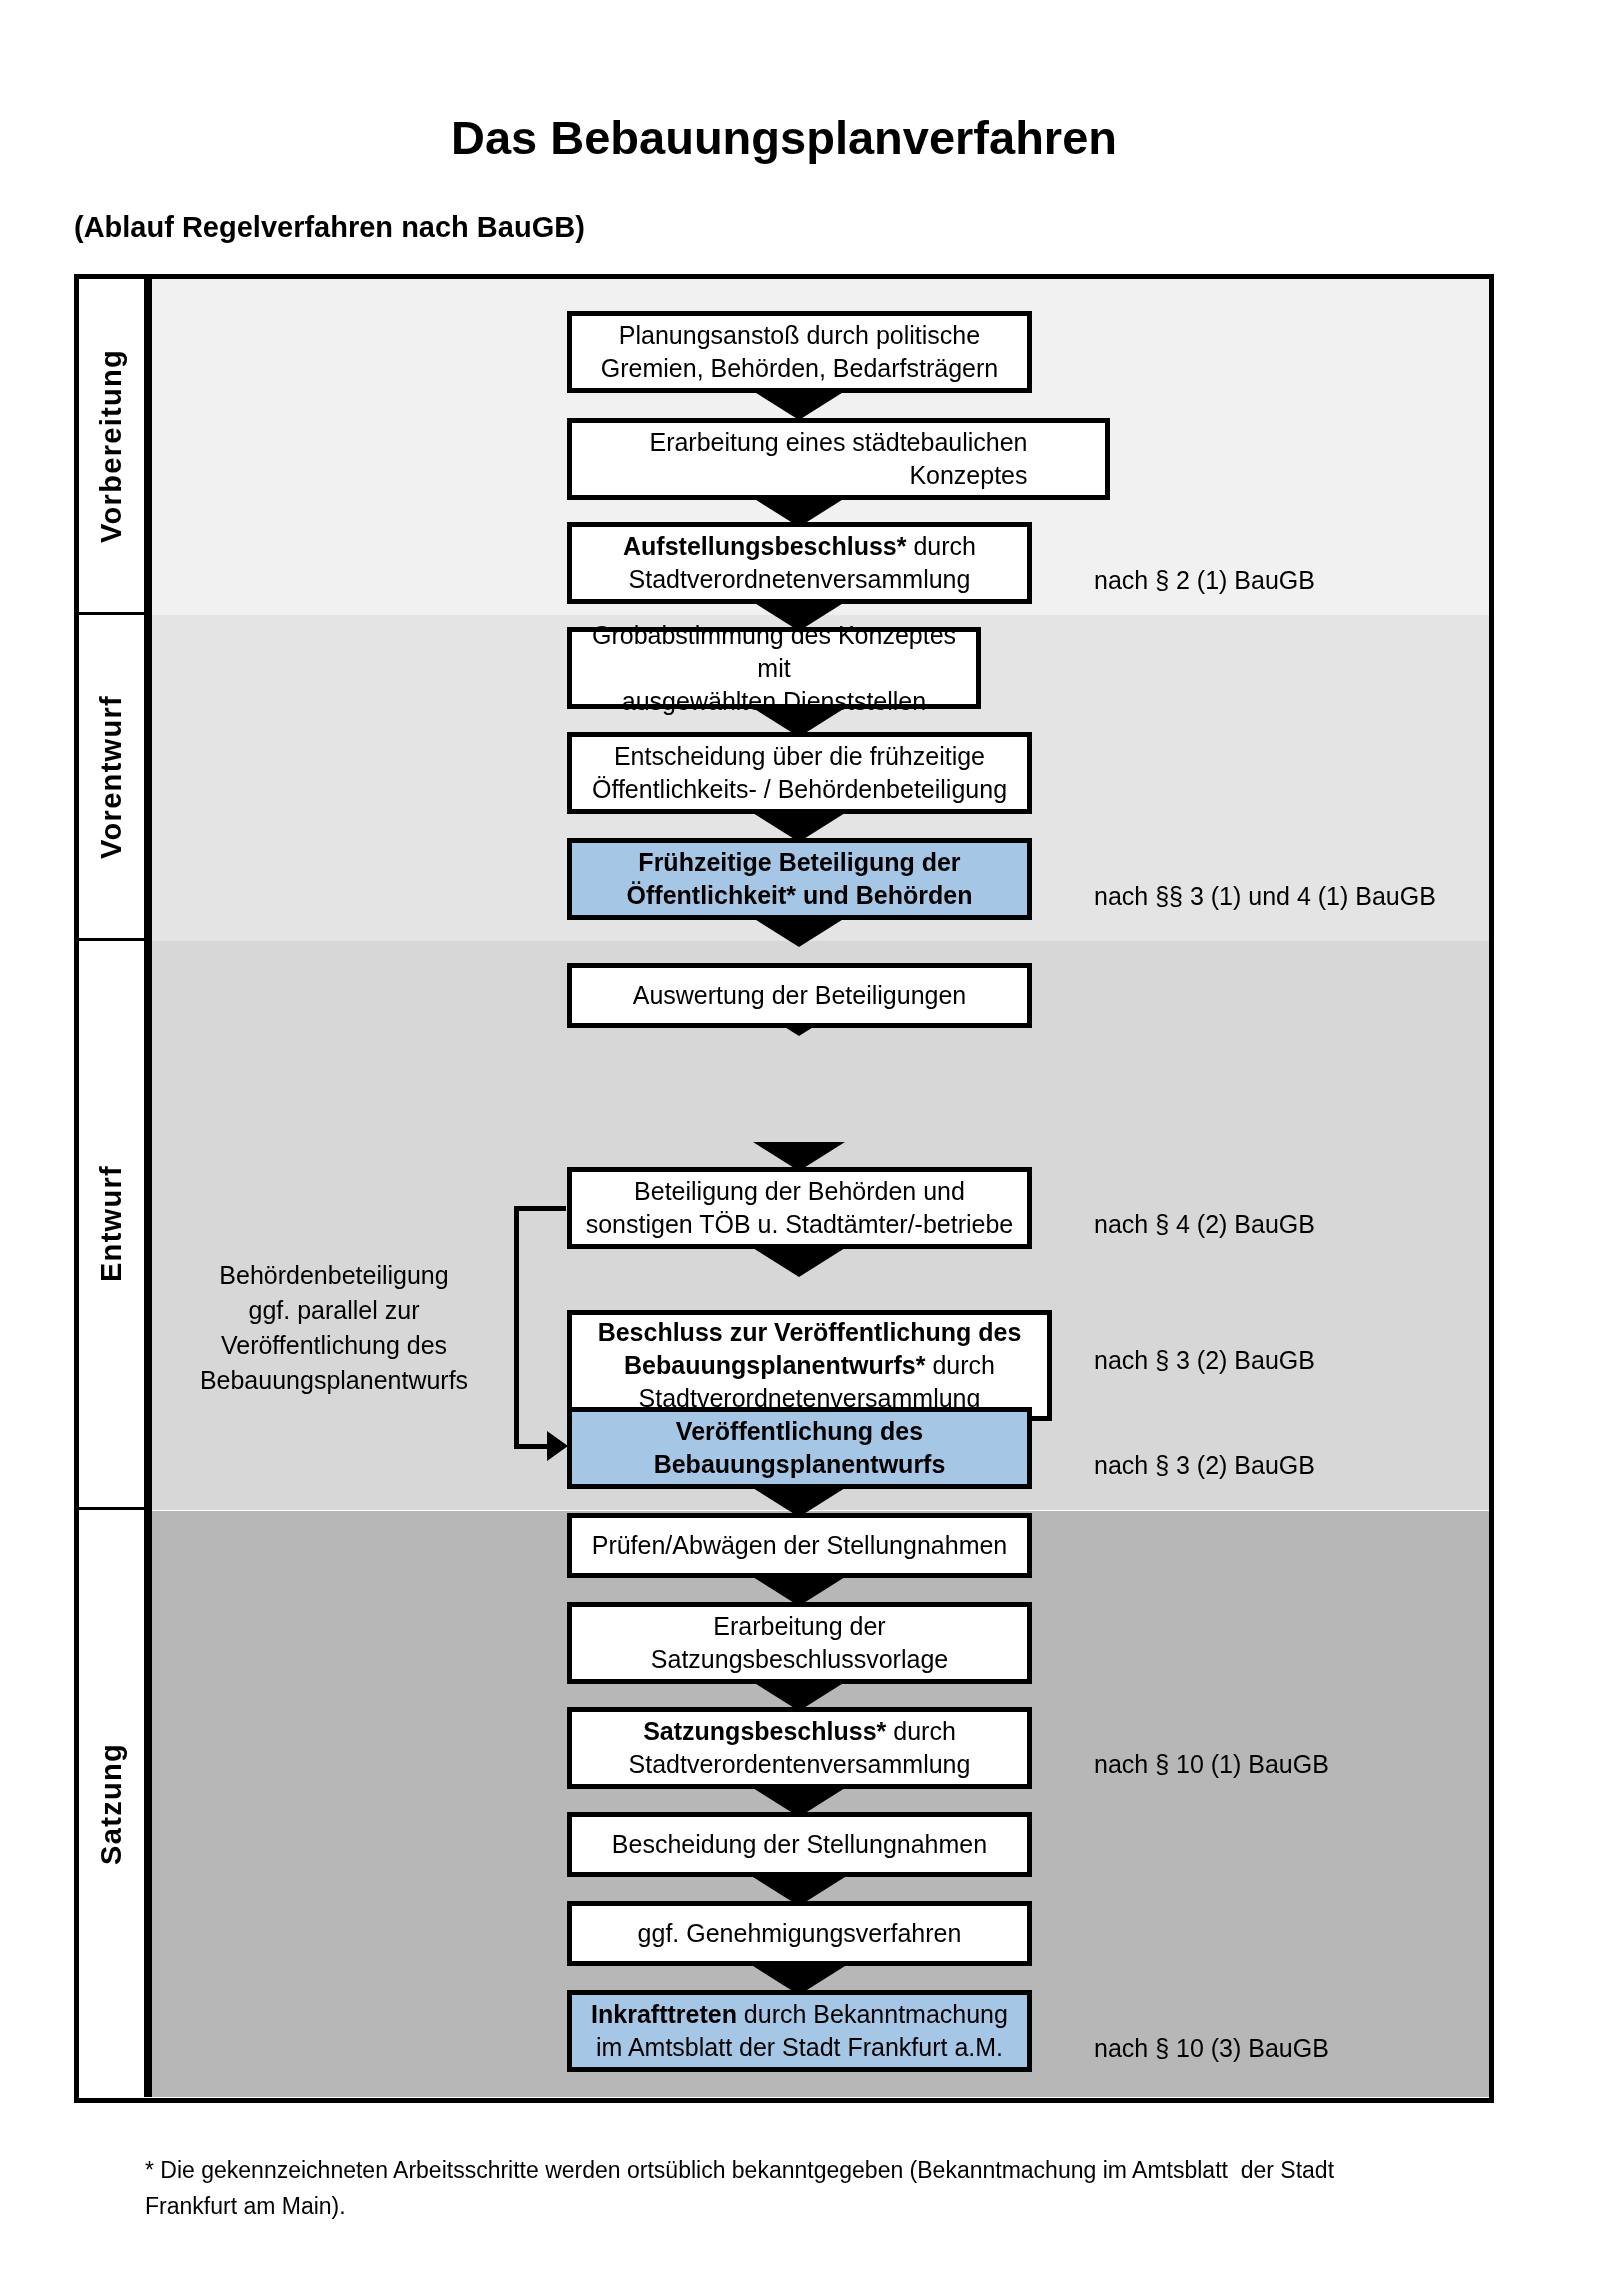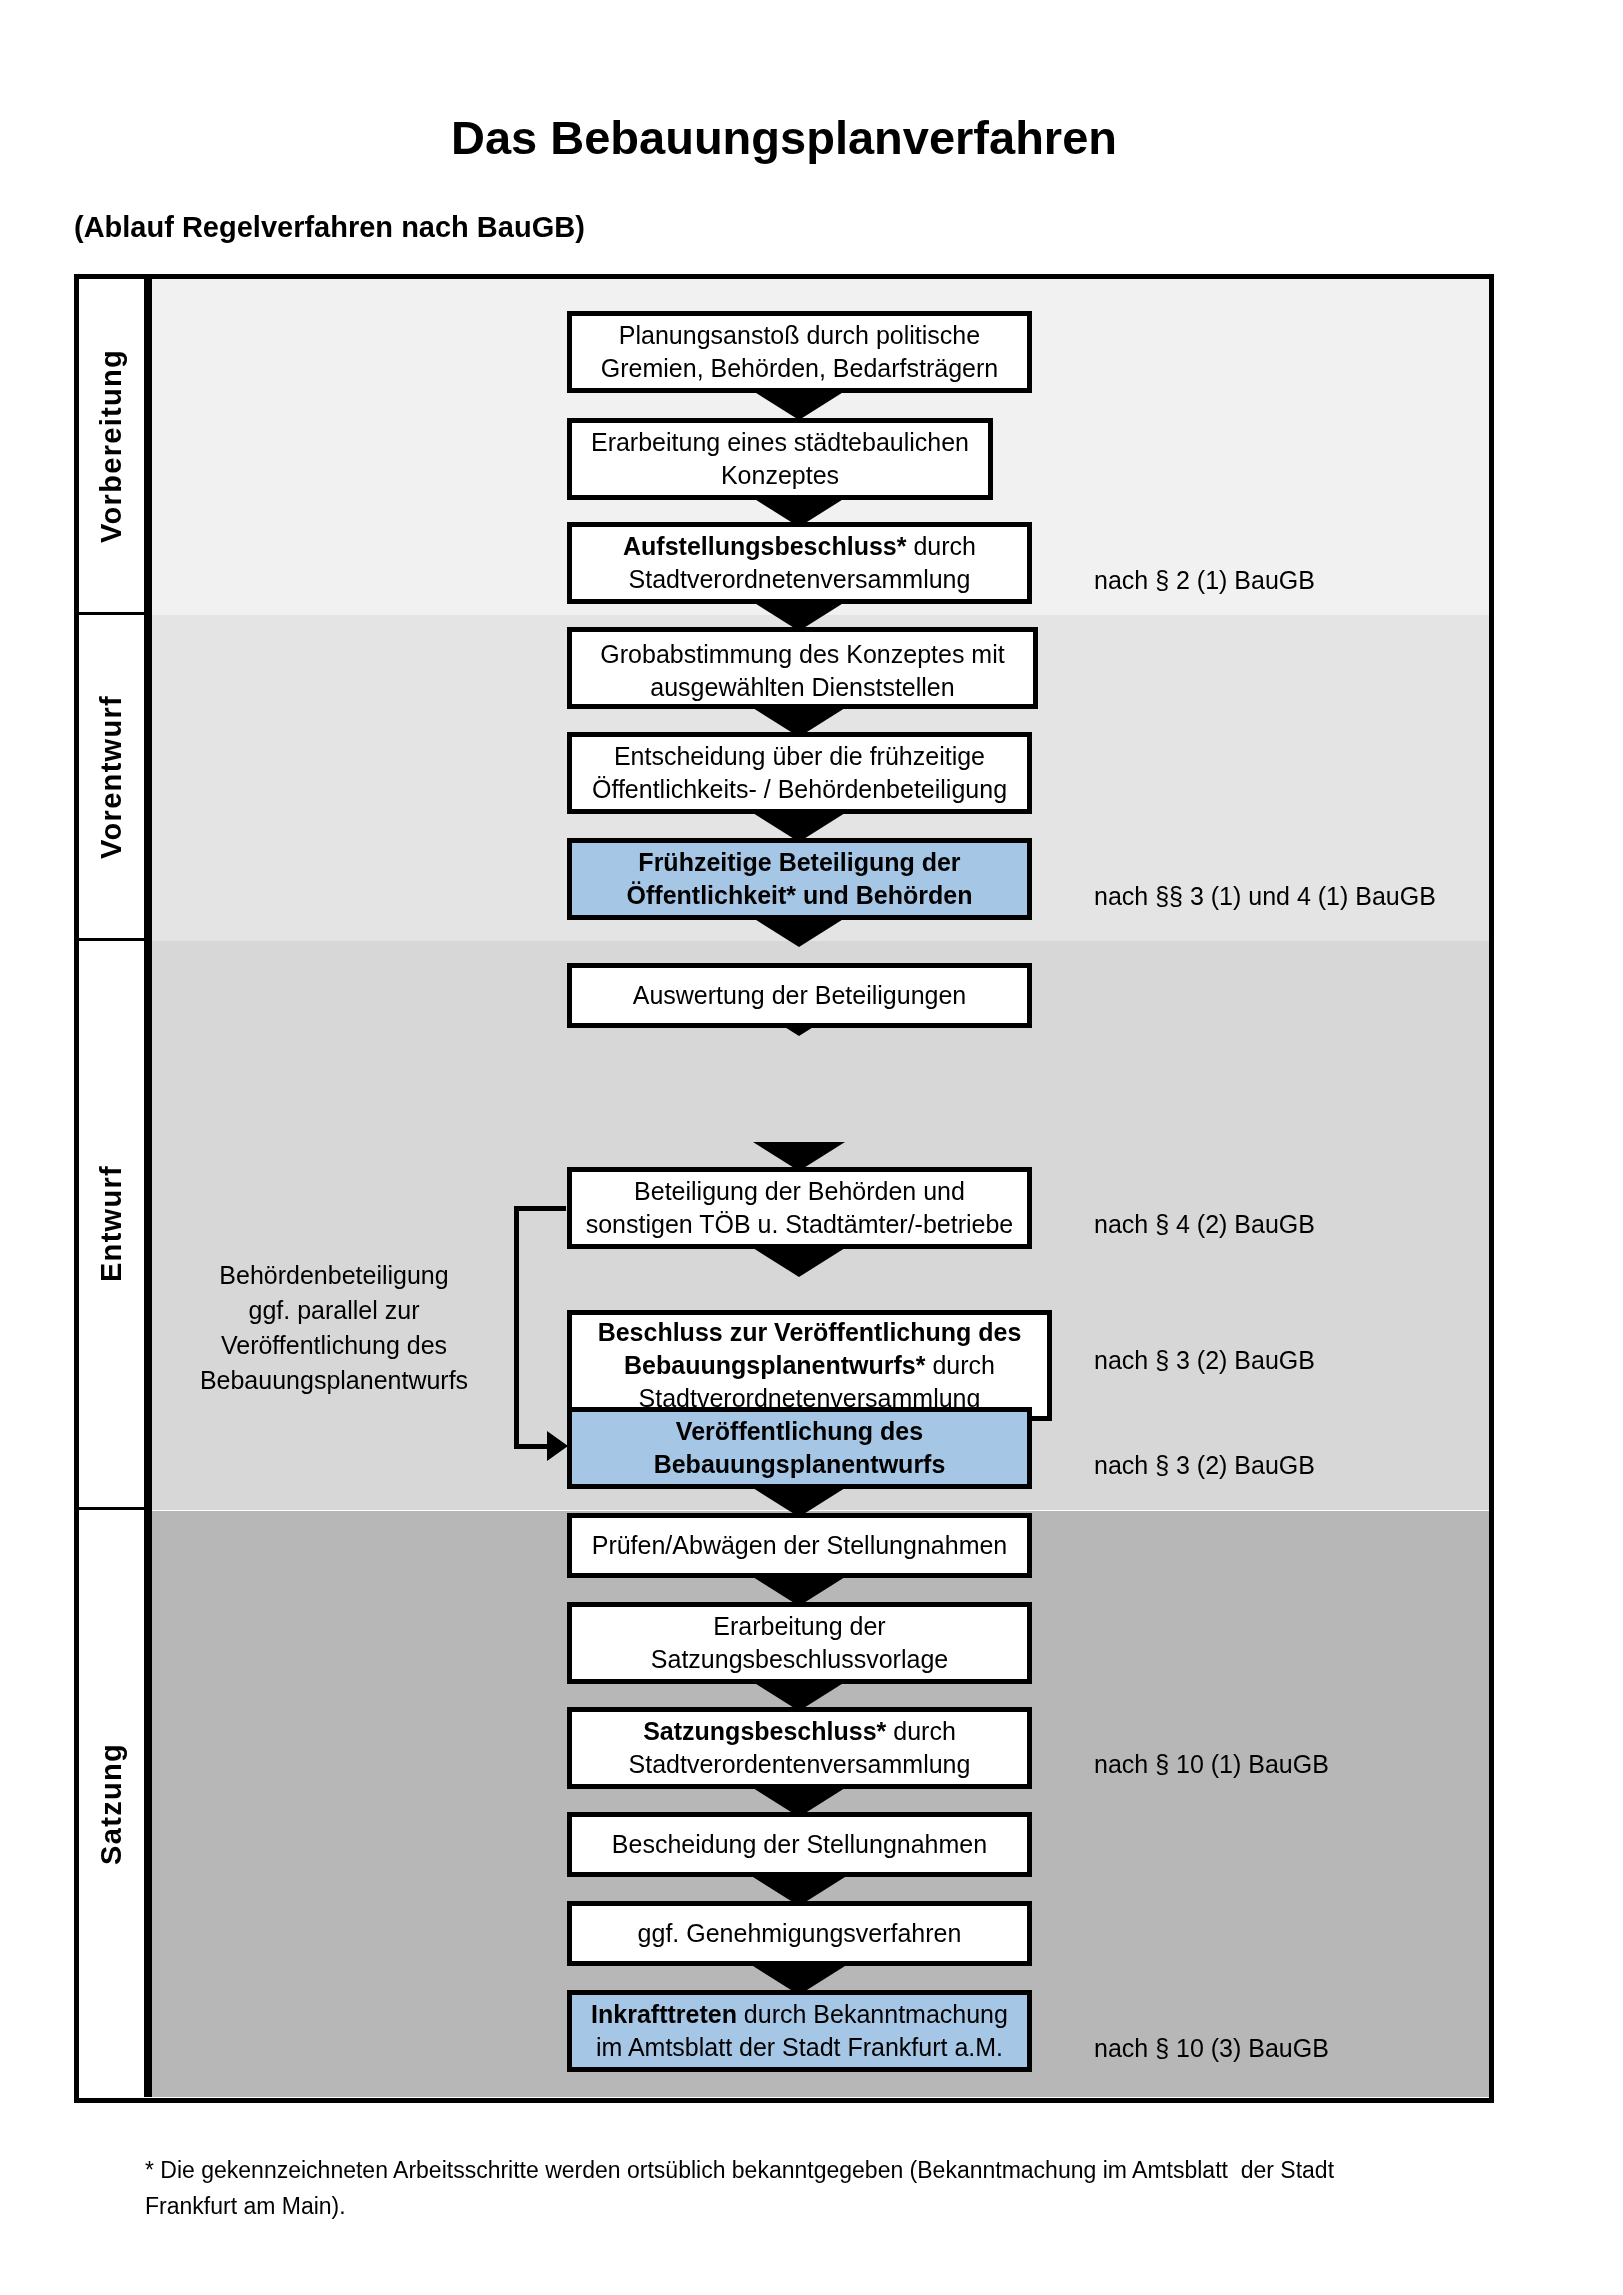--- a/index.html
+++ b/index.html
@@ -78,31 +78,31 @@
 Veröffentlichung des
 Bebauungsplanentwurfs</div>
 
   <div class="footnote">* Die gekennzeichneten Arbeitsschritte werden ortsüblich bekanntgegeben (Bekanntmachung im Amtsblatt  der Stadt
 Frankfurt am Main).</div>
 <div class="flow-box" style="left: 567px; top: 311px; width: 465px; height: 82px;">
       <div class="box-text"><span>Planungsanstoß durch politische
 Gremien, Behörden, Bedarfsträgern</span></div>
     </div>
     <div class="arrow" style="left: 753px; top: 391px;"></div>
-    <div class="flow-box" style="left: 567px; top: 418px; width: 426px; height: 82px;">
+    <div class="flow-box" style="left: 567px; top: 418px; width: 543px; height: 82px; text-align: right;">
       <div class="box-text"><span>Erarbeitung eines städtebaulichen
 Konzeptes</span></div>
     </div>
     <div class="arrow" style="left: 753px; top: 498px;"></div>
     <div class="flow-box" style="left: 567px; top: 522px; width: 465px; height: 82px;">
       <div class="box-text"><span class="b">Aufstellungsbeschluss*</span><span> durch
 Stadtverordnetenversammlung</span></div>
     </div>
     <div class="arrow" style="left: 753px; top: 602px;"></div>
-    <div class="flow-box" style="left: 567px; top: 627px; width: 471px; height: 82px; align-items: flex-end;">
+    <div class="flow-box" style="left: 567px; top: 627px; width: 414px; height: 82px;">
       <div class="box-text"><span>Grobabstimmung des Konzeptes mit
 ausgewählten Dienststellen</span></div>
     </div>
     <div class="arrow" style="left: 753px; top: 708px;"></div>
     <div class="flow-box" style="left: 567px; top: 732px; width: 465px; height: 82px;">
       <div class="box-text"><span>Entscheidung über die frühzeitige
 Öffentlichkeits- / Behördenbeteiligung</span></div>
     </div>
     <div class="arrow" style="left: 753px; top: 813px;"></div>
     <div class="flow-box" style="left: 567px; top: 838px; width: 465px; height: 82px; background: rgb(166, 198, 230);">

